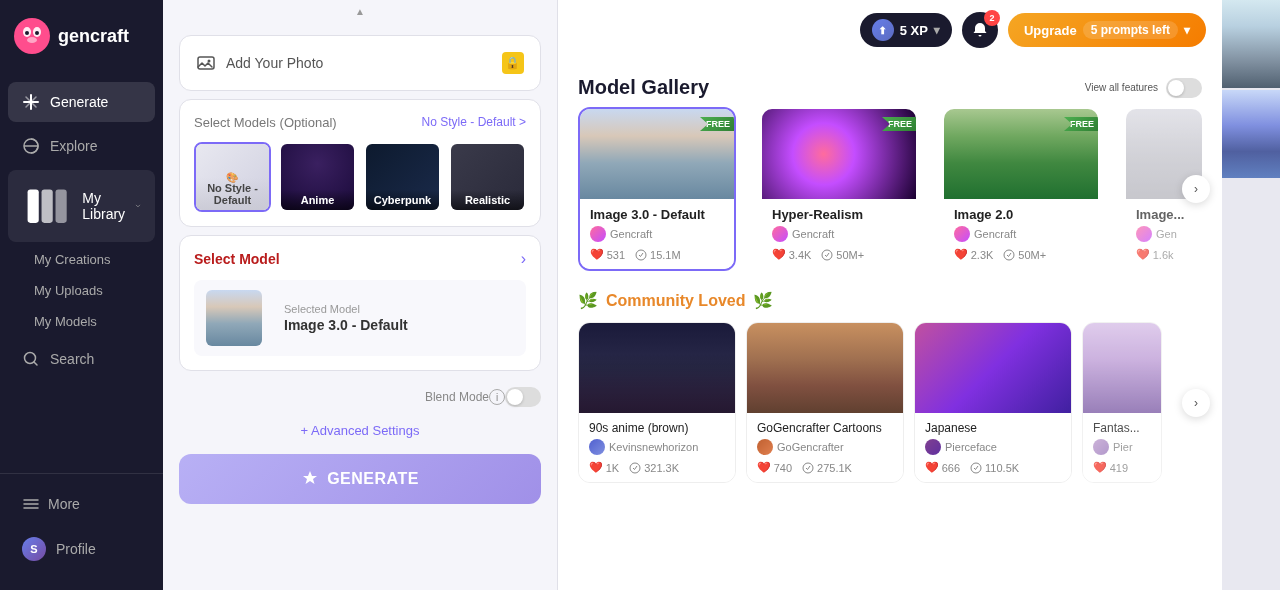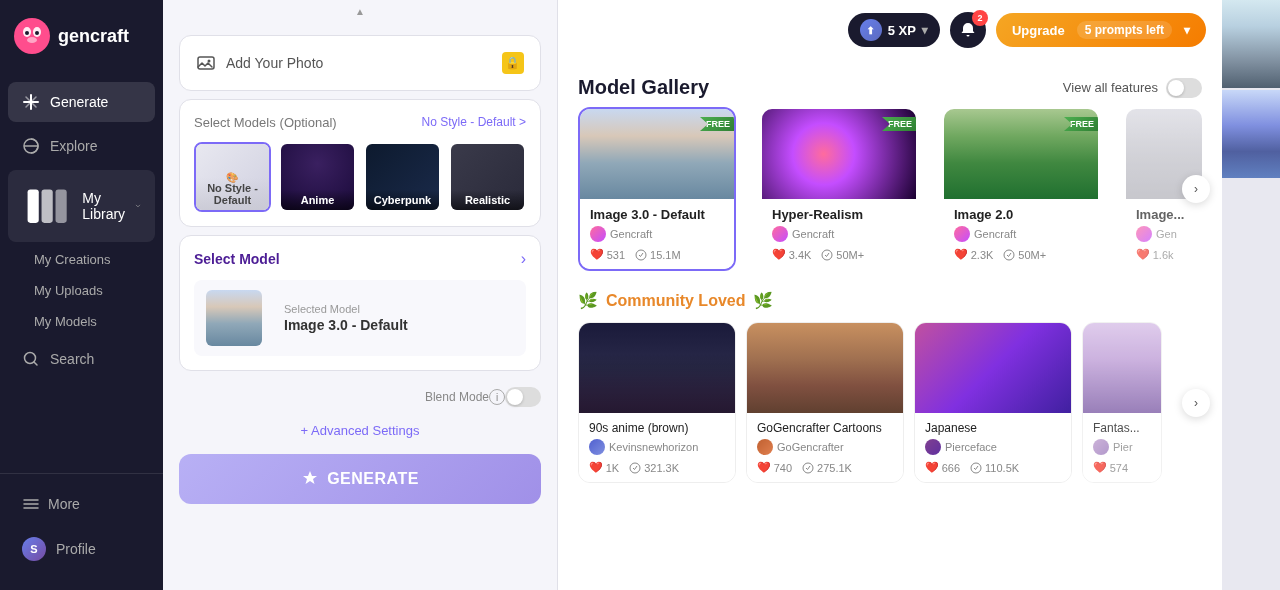--- a/index.html
+++ b/index.html
@@ -234,21 +234,21 @@
     }
     .model-header {
       display: flex;
       justify-content: space-between;
       align-items: center;
       margin-bottom: 12px;
     }
     .model-header-title {
       font-size: 14px;
       font-weight: 600;
-      color: #4c1d95;
+      color: #b91c1c;
     }
     .model-expand {
       color: #7c6af7;
       font-size: 16px;
       cursor: pointer;
     }
     .selected-model-card {
       display: flex;
       align-items: center;
       gap: 22px;
@@ -401,21 +401,21 @@
     .upgrade-btn {
       background: linear-gradient(135deg, #f5a623, #f57c00);
       color: #fff;
       border-radius: 20px;
       padding: 8px 16px;
       font-size: 13px;
       font-weight: 700;
       cursor: pointer;
       display: flex;
       align-items: center;
-      gap: 12px;
+      gap: 6px;
     }
     .prompts-left {
       background: rgba(255,255,255,0.15);
       border-radius: 12px;
       padding: 2px 8px;
       font-size: 12px;
     }
 
     
     .gallery-header {
@@ -427,21 +427,21 @@
     .gallery-title {
       font-size: 20px;
       font-weight: 700;
       color: #1a1a2e;
     }
     .view-all-features {
       display: flex;
       align-items: center;
       gap: 8px;
       color: #555;
-      font-size: 13px;
+      font-size: 10px;
     }
     .gallery-section-title {
       font-size: 14px;
       font-weight: 600;
       color: #777;
       margin-bottom: 12px;
     }
 
     
     .models-row {
@@ -1020,21 +1020,21 @@
         <div style="width:100%;height:90px;overflow:hidden;">
           <div class="model-img-fantasy" style="height:90px;"></div>
         </div>
         <div class="community-card-info">
           <div class="community-card-name">Fantas...</div>
           <div class="model-card-author">
             <div class="author-avatar" style="background:linear-gradient(135deg,#c0a0d0,#a080c0);"></div>
             <span class="author-name">Pier</span>
           </div>
           <div class="model-card-stats">
-            <div class="stat">❤️ <span>574</span></div>
+            <div class="stat">❤️ <span>419</span></div>
           </div>
         </div>
       </div>
 
       <div class="models-nav-btn">›</div>
     </div>
   </div>
 
   <div class="thumbnail-strip">
     <div class="thumb">

